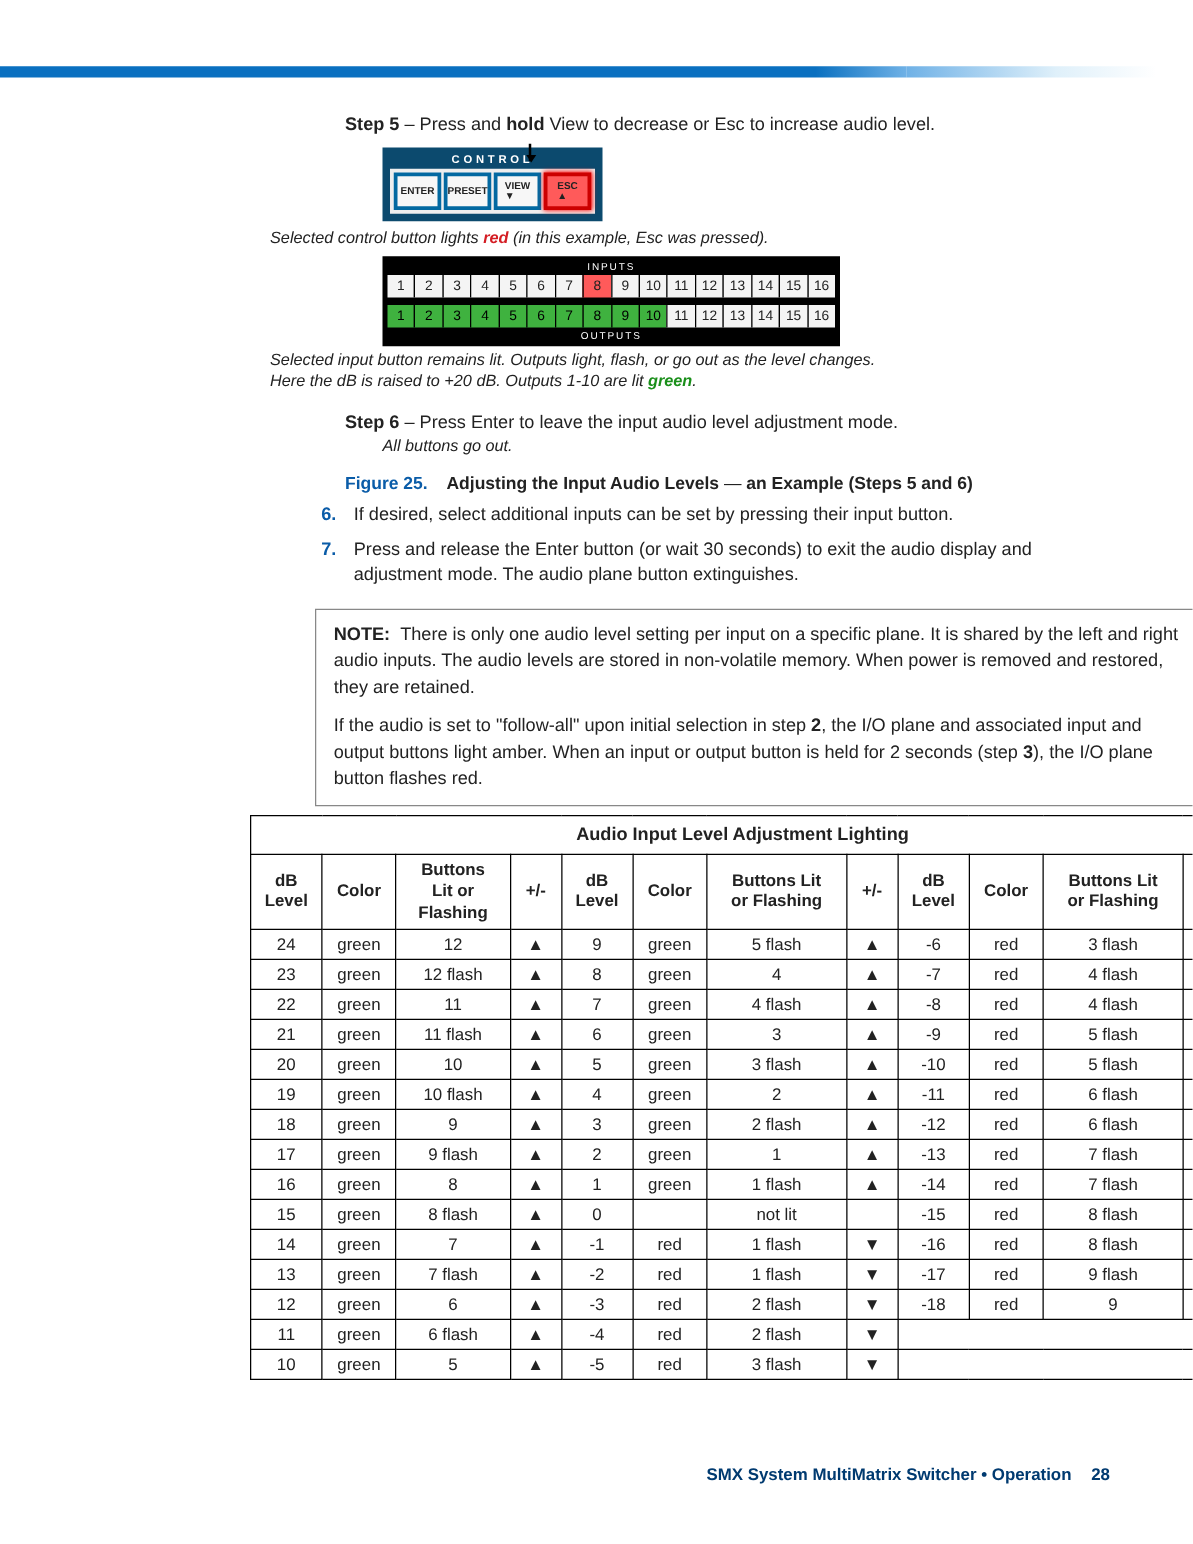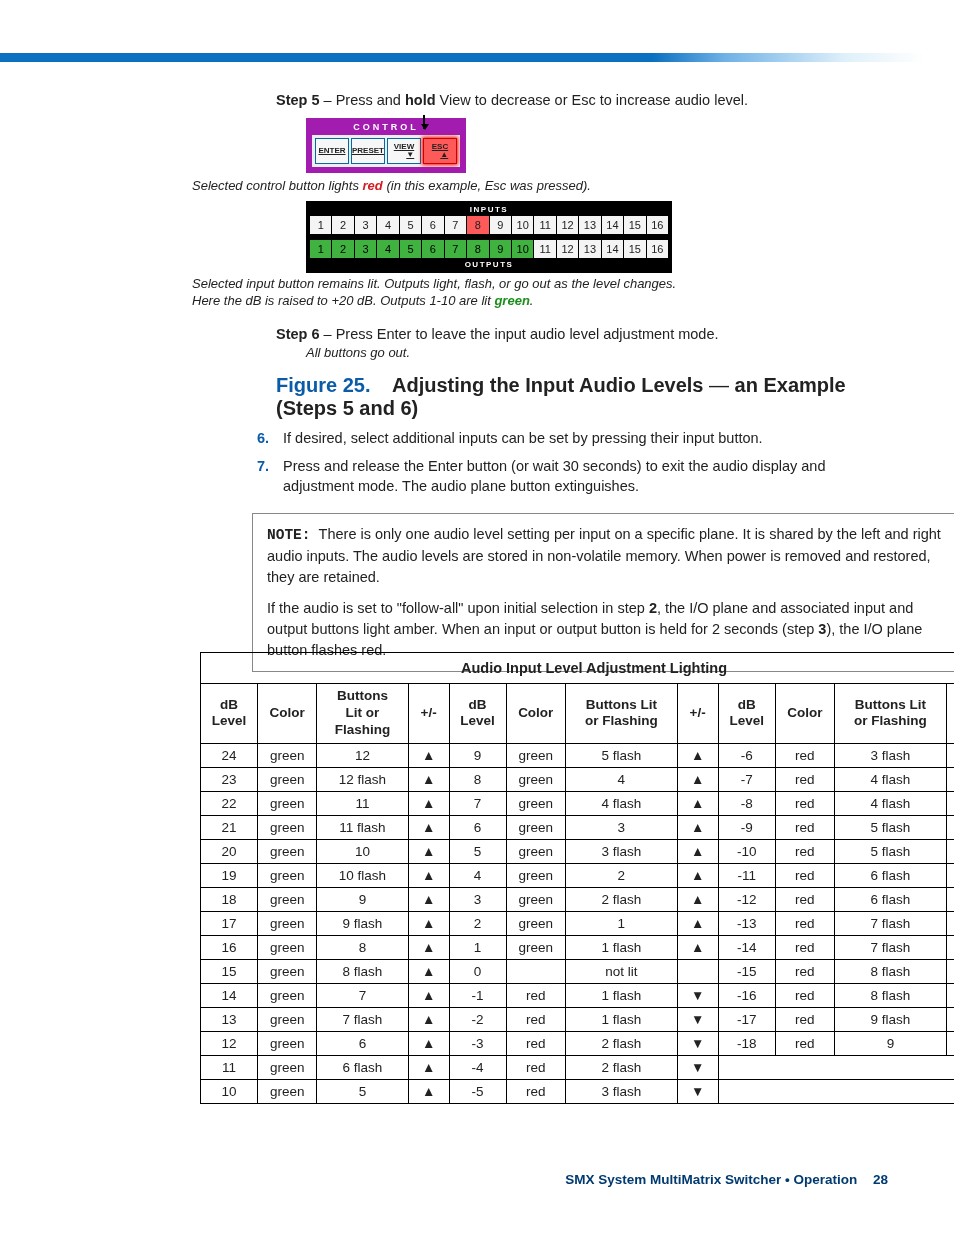--- a/index.html
+++ b/index.html
@@ -49,52 +49,51 @@
   }
 
   
   .step-line { font-size: 14.5px; line-height: 1.4; }
   .step-line b.step { font-weight: bold; }
 
   
   .diagram-wrap { margin: 8px 0 4px 206px; font-size: 12.5px; }
   .control-panel {
     display: inline-block;
-    background: #a21caf;
+    background: #0c4a6e;
     padding: 4px 6px 6px;
     position: relative;
   }
   .control-panel .ctrl-title {
     color: #fff;
     font-size: 9px;
     letter-spacing: 3px;
     text-align: center;
     padding-bottom: 3px;
     font-weight: bold;
   }
   .ctrl-row {
     background: #eee;
     padding: 3px;
     display: flex;
     gap: 2px;
   }
   .ctrl-btn {
     width: 32px;
     height: 24px;
-    border: 1px solid #0369a1;
+    border: 3px solid #0369a1;
     background: #f7f7f7;
     font-size: 8px;
     font-weight: bold;
     display: flex;
     flex-direction: column;
     align-items: center;
     justify-content: center;
     line-height: 1.1;
-    text-align: right;
-    text-decoration: underline;
+    text-align: left;
   }
   .ctrl-btn.esc {
     background: #ff5a5a;
     border-color: #c00;
     box-shadow: 0 0 4px 1px #f00;
   }
   .tip {
     position: absolute;
     top: -3px;
     left: 117px;
@@ -109,40 +108,40 @@
     left: -4px;
     border-top: 6px solid #000;
     border-left: 4px solid transparent;
     border-right: 4px solid transparent;
   }
 
   .caption-italic {
     font-style: italic;
     font-size: 13px;
     line-height: 1.35;
-    margin-left: 92px;
+    margin-left: 116px;
     margin-top: 2px;
   }
   .caption-italic .red { color: var(--red); font-weight: bold; font-style: italic; }
   .caption-italic .green { color: var(--green); font-weight: bold; font-style: italic; }
   .caption-italic .b { font-weight: bold; font-style: italic; }
 
   
   .io-wrap {
     margin: 6px 0 0 206px;
     background: #000;
     padding: 3px 3px;
     width: 360px;
   }
   .io-label {
     color: #fff;
     font-size: 8px;
     text-align: center;
     letter-spacing: 1.5px;
-    font-weight: bold;
+    font-weight: normal;
     padding: 1px 0;
   }
   .io-row {
     display: flex;
     border: 1px solid #000;
   }
   .io-cell {
     flex: 1;
     height: 18px;
     background: #f4f4f4;
@@ -158,21 +157,21 @@
   }
   .io-cell.sel-green {
     background: #3fb23f;
     color: #000;
   }
 
   
   .figure-caption {
     margin-top: 12px;
     margin-left: 176px;
-    font-size: 20px;
+    font-size: 14px;
     font-weight: bold;
   }
   .figure-caption .fig-label { color: var(--blue); }
   .figure-caption .emdash { font-weight: normal; }
 
   
   .ol-item {
     display: flex;
     margin: 8px 0 0 157px;
     font-size: 14.5px;
@@ -189,21 +188,21 @@
   
   .note-box {
     margin: 16px 0 0 152px;
     border: 1px solid var(--border);
     padding: 10px 14px;
     font-size: 14.5px;
     line-height: 1.45;
     width: 708px;
     box-sizing: border-box;
   }
-  .note-box .note-label { font-weight: 800; font-family: Liberation Mono, monospace; }
+  .note-box .note-label { font-weight: 800; font-family: Liberation Sans, sans-serif; }
   .note-para2 { margin-top: 10px; }
 
   
   .lighting-table {
     margin: 20px 0 0 100px;
     border: 1px solid #000;
     border-collapse: collapse;
     width: 788px;
     font-size: 13.5px;
     table-layout: fixed;

